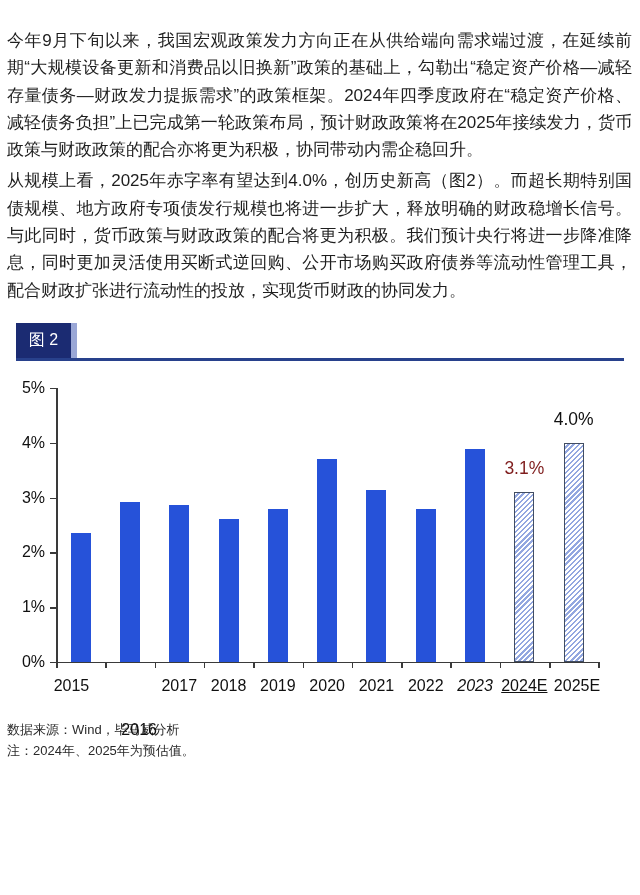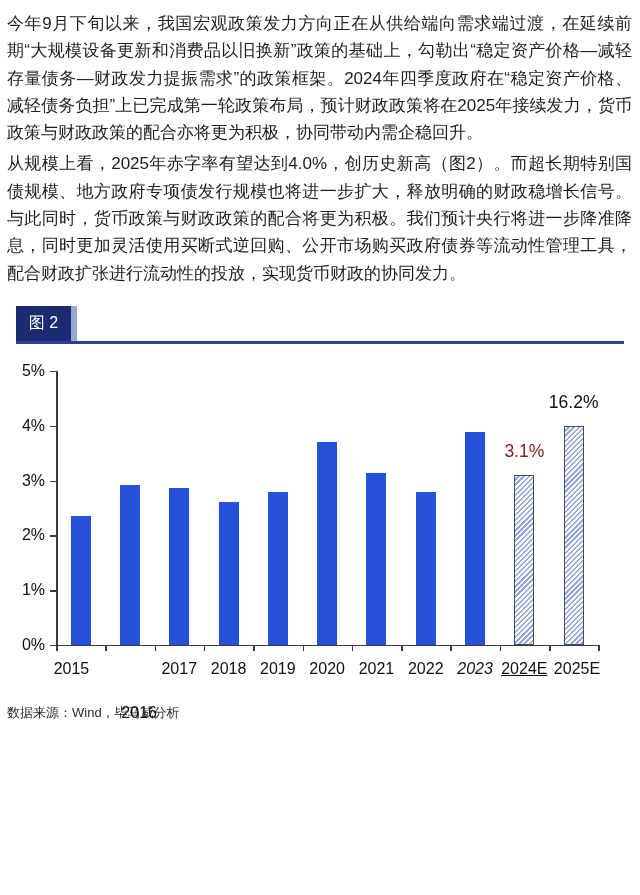--- a/index.html
+++ b/index.html
@@ -5,21 +5,21 @@
   * { margin:0; padding:0; box-sizing:content-box; }
   html,body { background:#ffffff; }
   body {
     width:640px; height:895px; overflow:hidden;
     font-family:"Liberation Sans", sans-serif;
     color:#1f1f1f;
   }
   .page { position:relative; width:640px; height:895px; background:#fff; }
 
   
-  .article { padding:10px 8px 0 7px; }
+  .article { padding:10px 8px 0 7px;margin-top:17px; }
   .article p {
     font-size:17px; line-height:27.3px;
     text-align:justify; text-justify:inter-ideograph;
     margin:0 0 4px 0;
     color:#1e1e1e;
   }
 
   
   .figure { margin-top:19px; }
   .fig-header {
@@ -113,21 +113,22 @@
         <div class="tick-label" style="left: 349.45px; top: 304px; width: 54px; text-align: center; font-size: 16px; line-height: 20px;">2021</div>
         <div style="left: 415.75px; top: 137.108px; width: 20px; height: 152.892px; background: rgb(38, 82, 217);"></div>
         <div class="tick-label" style="left: 398.75px; top: 304px; width: 54px; text-align: center; font-size: 16px; line-height: 20px;">2022</div>
         <div style="left: 465.05px; top: 77.376px; width: 20px; height: 212.624px; background: rgb(38, 82, 217);"></div>
         <div class="tick-label" style="left: 448.05px; top: 304px; width: 54px; text-align: center; font-size: 16px; line-height: 20px; font-style: italic;">2023</div>
         <div class="hatched-bar" style="left: 514.35px; top: 120.12px; width: 20px; height: 169.88px;"></div>
         <div class="tick-label" style="left: 497.35px; top: 304px; width: 54px; text-align: center; font-size: 16px; line-height: 20px; text-decoration: underline;">2024E</div>
         <div style="left: 489.35px; top: 86.12px; width: 70px; text-align: center; font-size: 17.5px; line-height: 21px; color: #7f1d1d;">3.1%</div>
         <div class="hatched-bar" style="left: 563.65px; top: 70.8px; width: 20px; height: 219.2px;"></div>
         <div class="tick-label" style="left: 550px; top: 304px; width: 54px; text-align: center; font-size: 16px; line-height: 20px;">2025E</div>
-        <div style="left: 538.65px; top: 36.8px; width: 70px; text-align: center; font-size: 17.5px; line-height: 21px; color: rgb(16, 16, 16);">16.2%</div>
+        <div style="left: 538.65px; top: 36.8px; width: 70px; text-align: center; font-size: 17.5px; line-height: 21px; color: rgb(16, 16, 16);">4.0%</div>
       </div>
 
     <div class="fig-footer">
       <div>数据来源：Wind，毕马威分析</div>
+      <div>注：2024年、2025年为预估值。</div>
     </div>
   </div>
 
 </div>
 
 </body></html>

